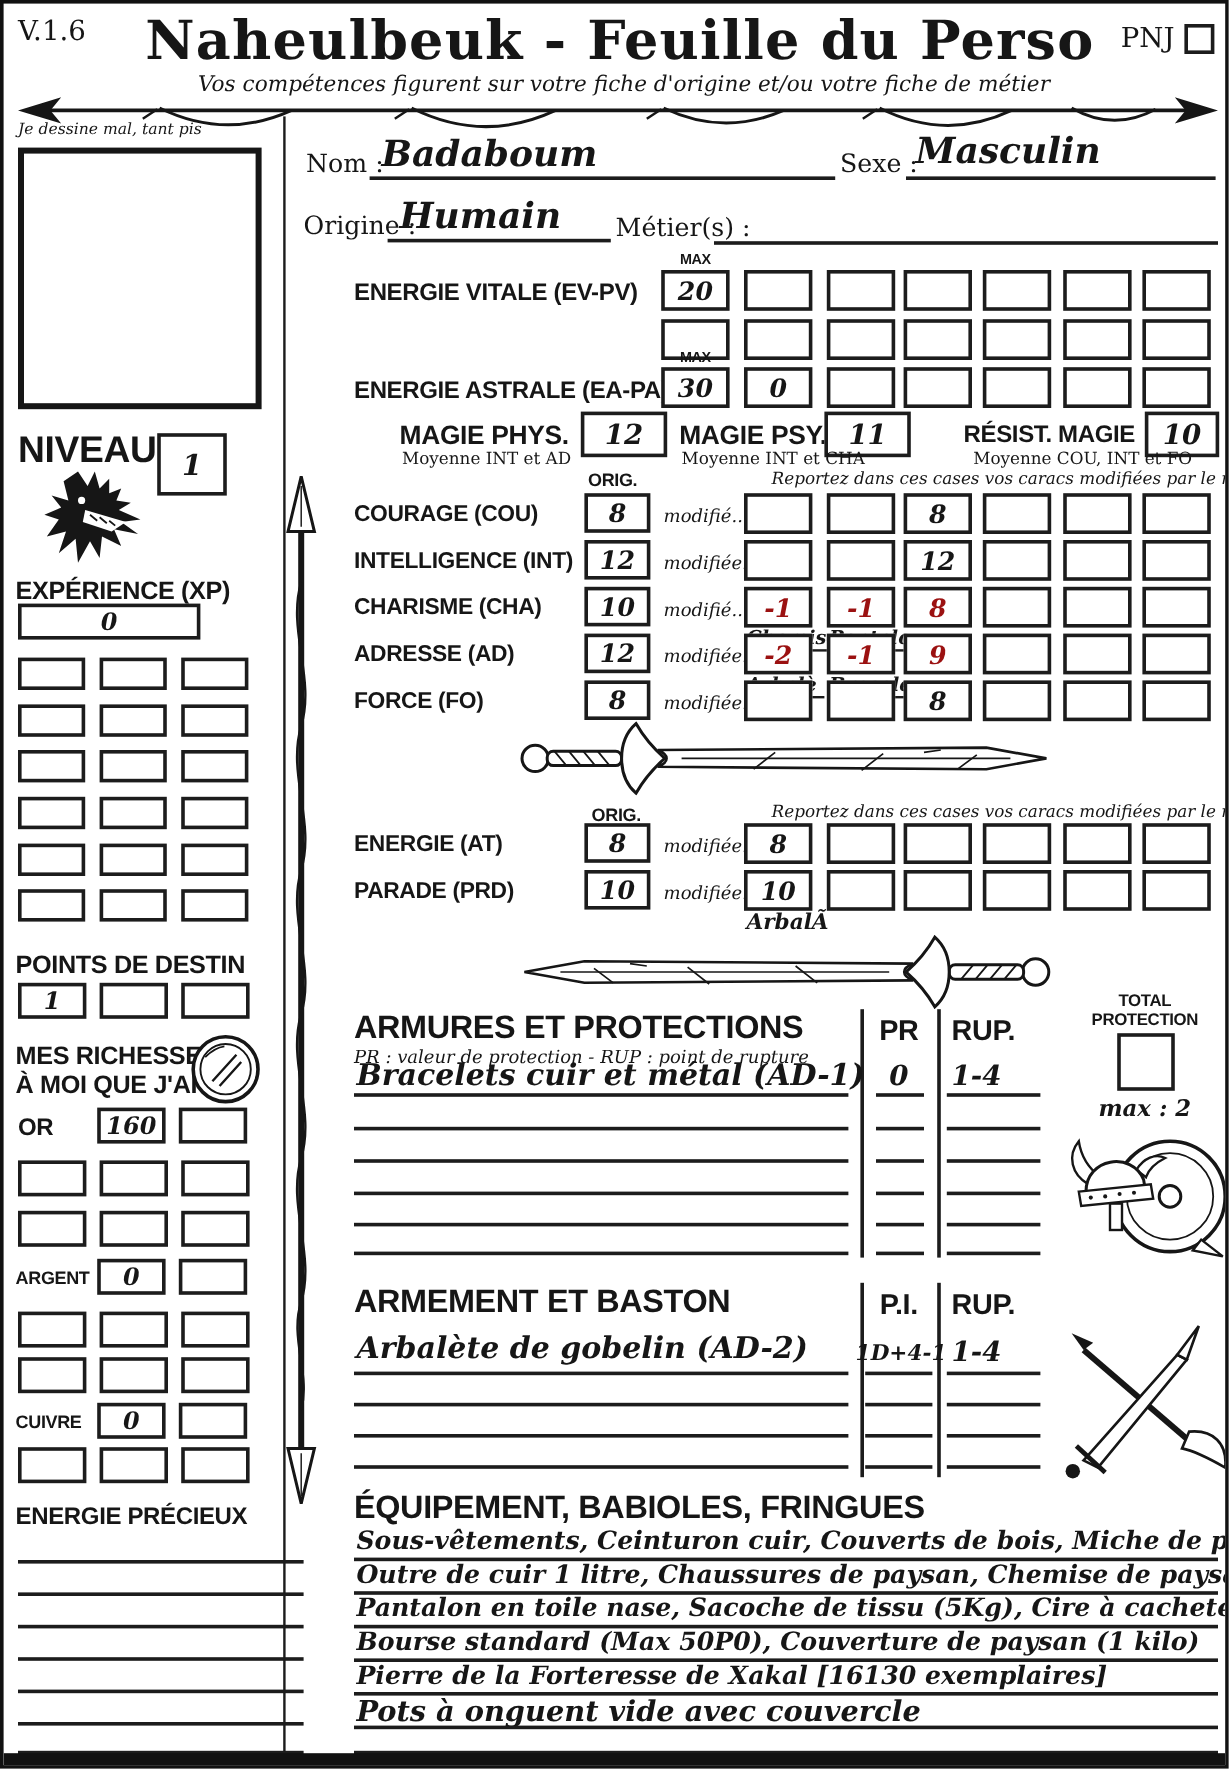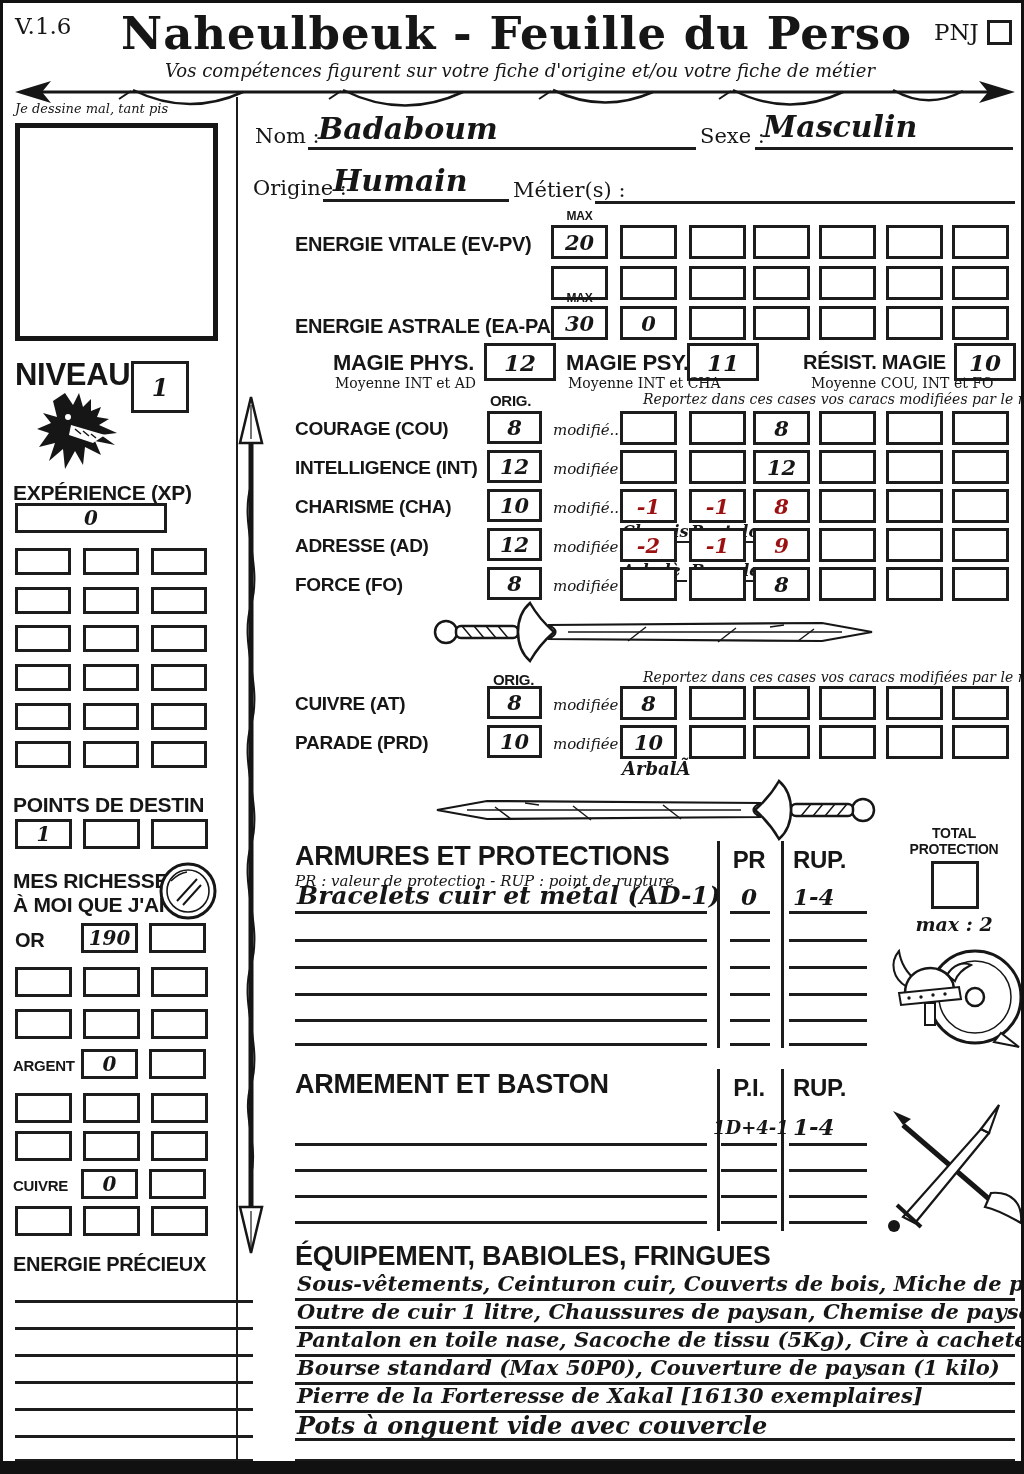--- a/index.html
+++ b/index.html
@@ -102,21 +102,21 @@
     <svg width="62" height="60" viewBox="0 0 62 60">
       <circle cx="31" cy="30" r="27" fill="#fff" stroke="#161616" stroke-width="3"></circle>
       <circle cx="31" cy="30" r="21" fill="none" stroke="#161616" stroke-width="1.6"></circle>
       <path d="M20,40 L40,18 M26,44 L44,24" stroke="#161616" stroke-width="2"></path>
       <path d="M14,20 q8,-8 16,-9" fill="none" stroke="#161616" stroke-width="1.5"></path>
     </svg>
   </div>
 
   <div class="abs head" style="left:12px;top:926px;font-size:20px">OR</div>
   <div class="bx m" style="left:78px;top:920px">
-      <span class="hw" style="font-size:20px">190</span>
+      <span class="hw" style="font-size:20px">160</span>
     </div>
   <div class="bx m" style="left:146px;top:920px"></div>
   <div class="bx m" style="left:12px;top:964px"></div>
     <div class="bx m" style="left:80px;top:964px"></div>
     <div class="bx m" style="left:148px;top:964px"></div>
   <div class="bx m" style="left:12px;top:1006px"></div>
     <div class="bx m" style="left:80px;top:1006px"></div>
     <div class="bx m" style="left:148px;top:1006px"></div>
 
   <div class="abs head" style="left:10px;top:1054px;font-size:15px">ARGENT</div>
@@ -322,21 +322,21 @@
       <path d="M112,2 C96,16 96,46 112,60 C120,46 128,38 136,31 C128,24 120,16 112,2 Z" fill="#fff" stroke="#161616" stroke-width="2.5"></path>
       <path d="M130,24 L404,22 L454,31 L404,40 L130,38 C140,34 140,28 130,24 Z" fill="#fff" stroke="#161616" stroke-width="2.2"></path>
       <line x1="150" y1="31" x2="424" y2="31" stroke="#161616" stroke-width="1.3"></line>
       <path d="M210,40 l18,-14 M300,41 l18,-14 M352,26 l14,-2 M380,40 l16,-12" stroke="#161616" stroke-width="1.4" fill="none"></path>
     </svg>
   </div>
 
   <div class="abs head" style="left:490px;top:668px;font-size:15px">ORIG.</div>
   <div class="abs cal ital" style="left:640px;top:666px;font-size:14px">Reportez dans ces cases vos caracs modifiées par le matériel</div>
 
-  <div class="abs head" style="left:292px;top:690px;font-size:19px">CUIVRE (AT)</div>
+  <div class="abs head" style="left:292px;top:690px;font-size:19px">ENERGIE (AT)</div>
   <div class="bx" style="left:484px;top:683px;width:55px;height:33px">
       <span class="hw" style="font-size:21px">8</span>
     </div>
   <div class="abs cal ital" style="left:550px;top:693px;font-size:15px">modifiée...</div>
   <div class="bx c" style="left:617px;top:683px">
       <span class="hw" style="font-size:21px">8</span>
     </div>
   <div class="bx c" style="left:686px;top:683px"></div>
   <div class="bx c" style="left:750px;top:683px"></div>
   <div class="bx c" style="left:816px;top:683px"></div>
@@ -422,20 +422,21 @@
       <rect x="42" y="72" width="10" height="22" fill="#fff" stroke="#161616" stroke-width="2"></rect>
     </svg>
   </div>
 
   <div class="abs head" style="left:292px;top:1066px;font-size:27px">ARMEMENT ET BASTON</div>
   <div class="vln" style="left:714px;top:1066px;height:162px"></div>
   <div class="vln" style="left:778px;top:1066px;height:162px"></div>
   <div class="abs head ctr" style="left:714px;top:1071px;width:64px;font-size:24px">P.I.</div>
   <div class="abs head" style="left:790px;top:1071px;font-size:24px">RUP.</div>
 
+  <div class="abs hw" style="left:294px;top:1106px;font-size:25px">Arbalète de gobelin (AD-2)</div>
   <div class="abs hw ctr" style="left:710px;top:1114px;width:72px;font-size:18px">1D+4-1</div>
   <div class="abs hw" style="left:790px;top:1110px;font-size:23px">1-4</div>
   <div class="ln" style="left:292px;top:1140px;width:412px"></div>
   <div class="ln" style="left:718px;top:1140px;width:56px"></div>
   <div class="ln" style="left:786px;top:1140px;width:78px"></div>
 
   <div class="ln" style="left:292px;top:1166px;width:412px"></div>
     <div class="ln" style="left:718px;top:1166px;width:56px"></div>
     <div class="ln" style="left:786px;top:1166px;width:78px"></div>
   <div class="ln" style="left:292px;top:1192px;width:412px"></div>

